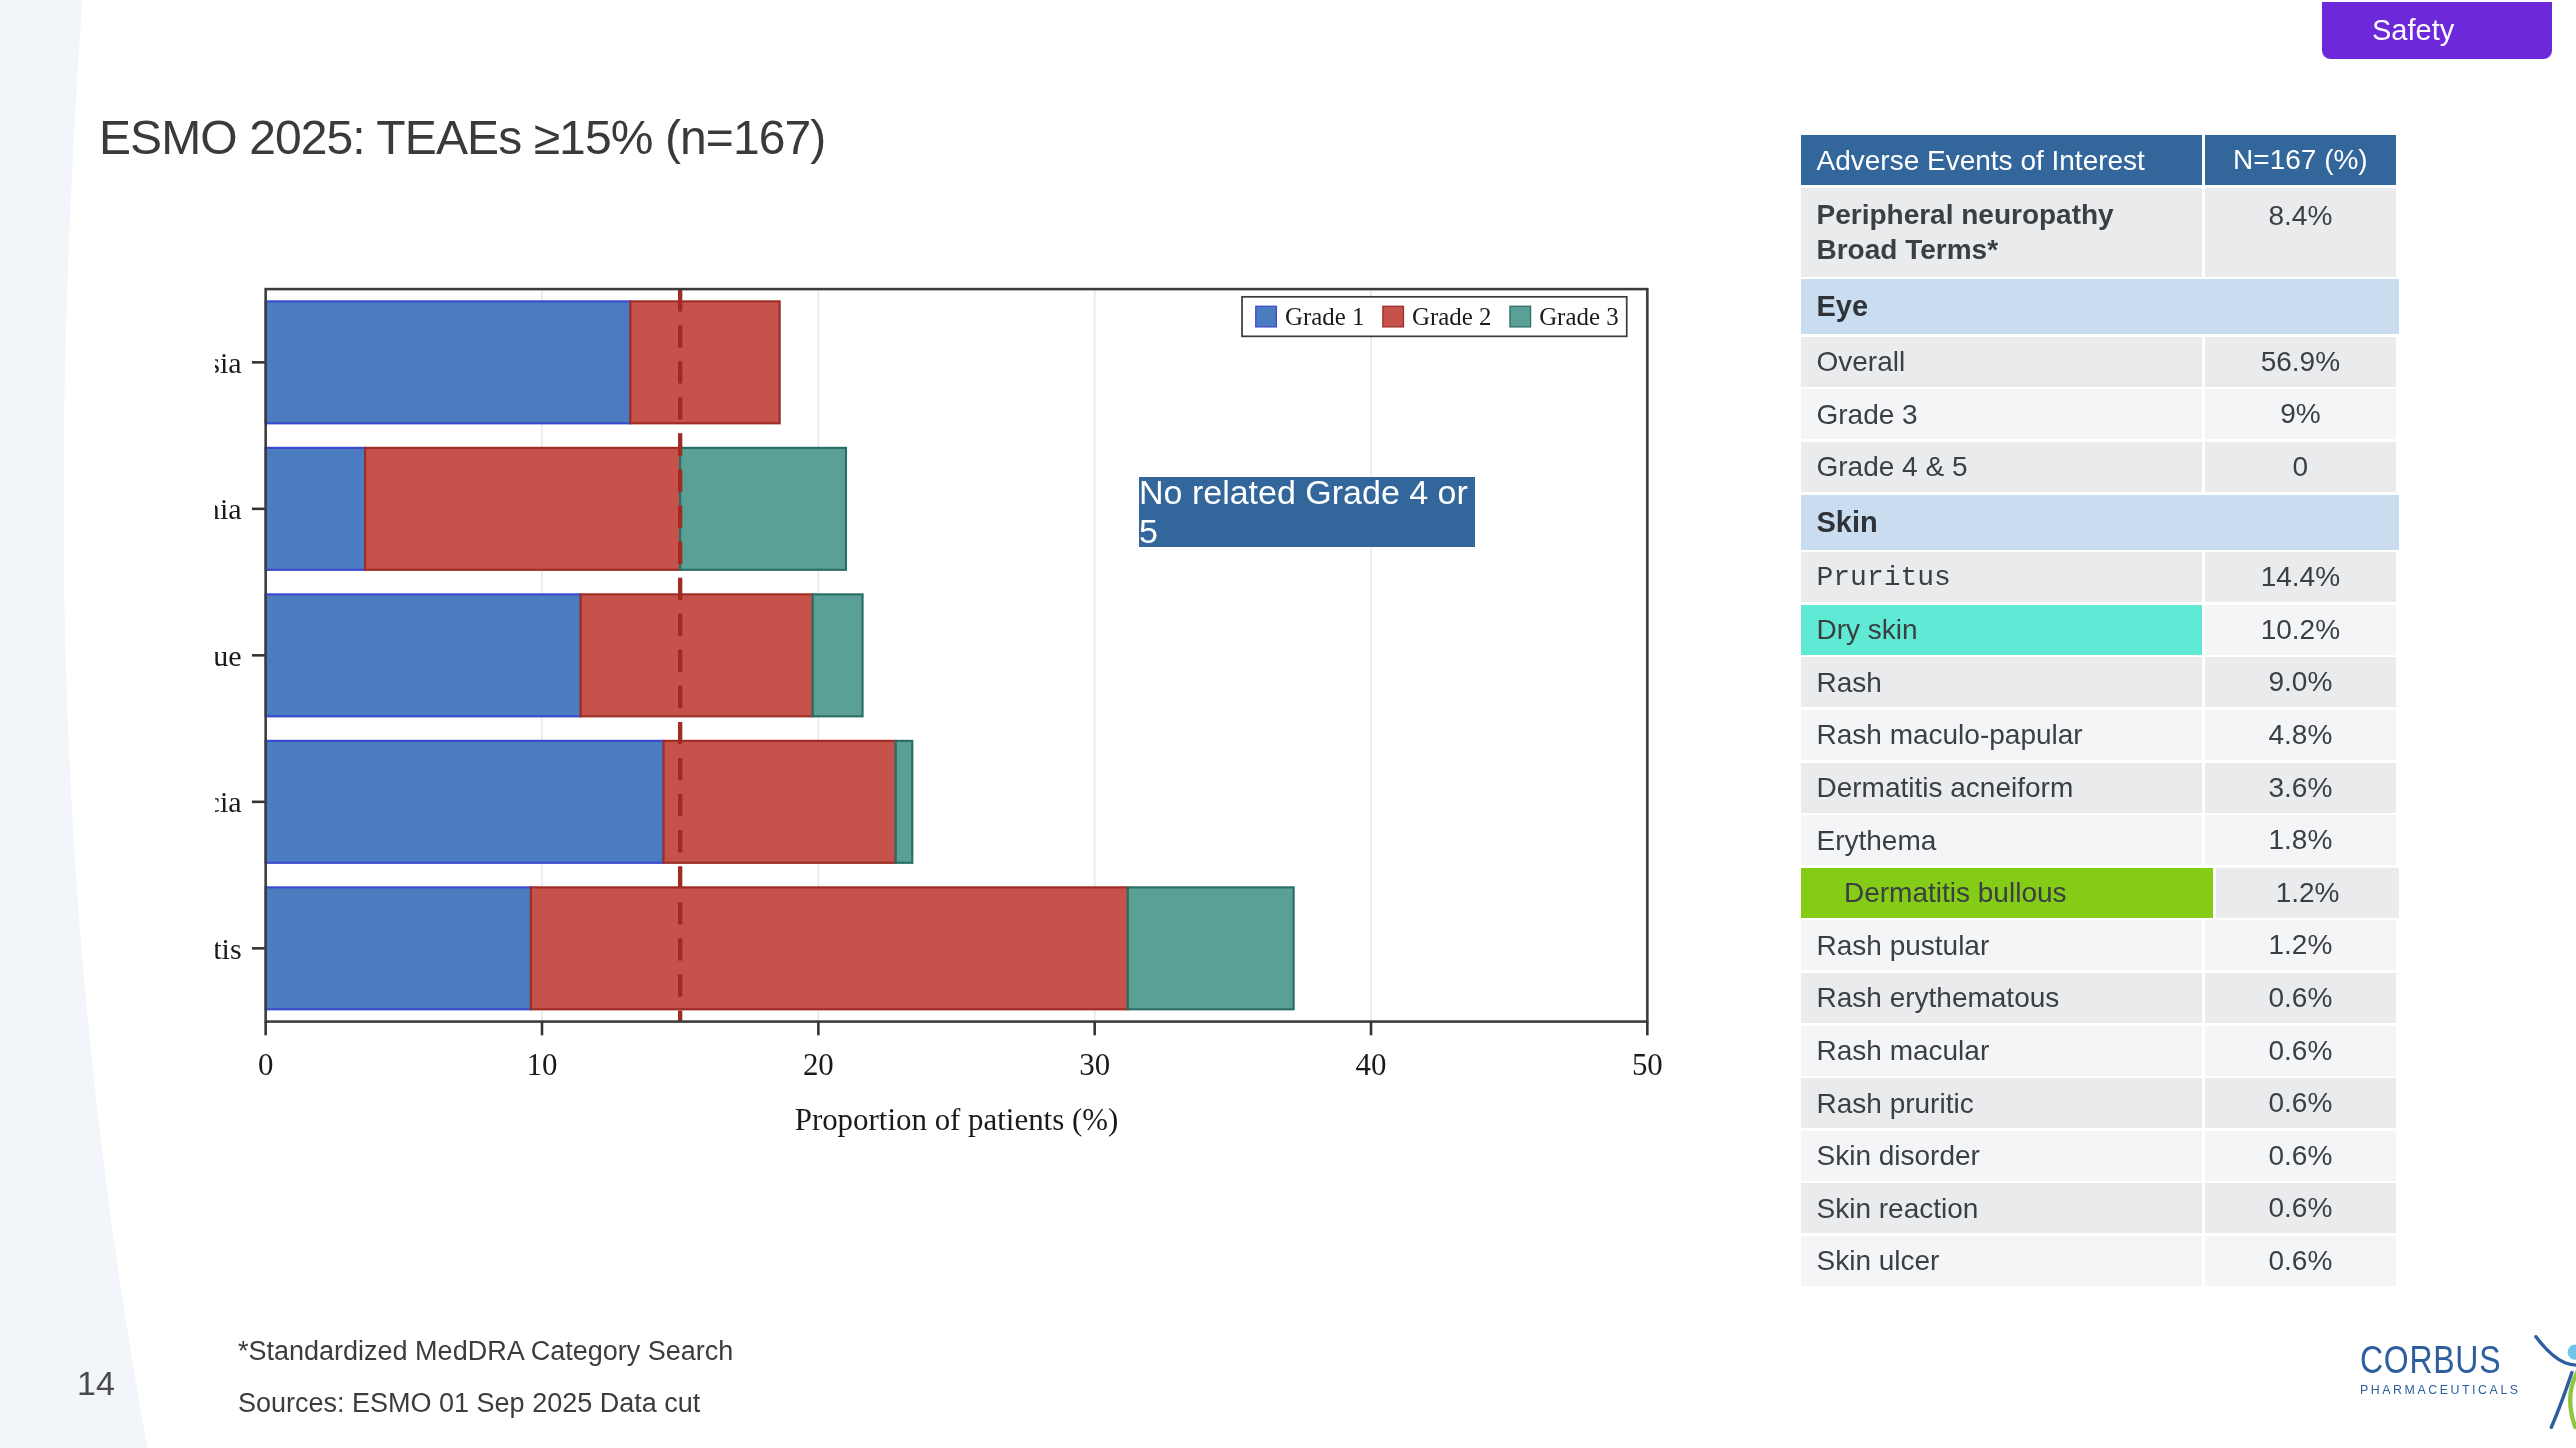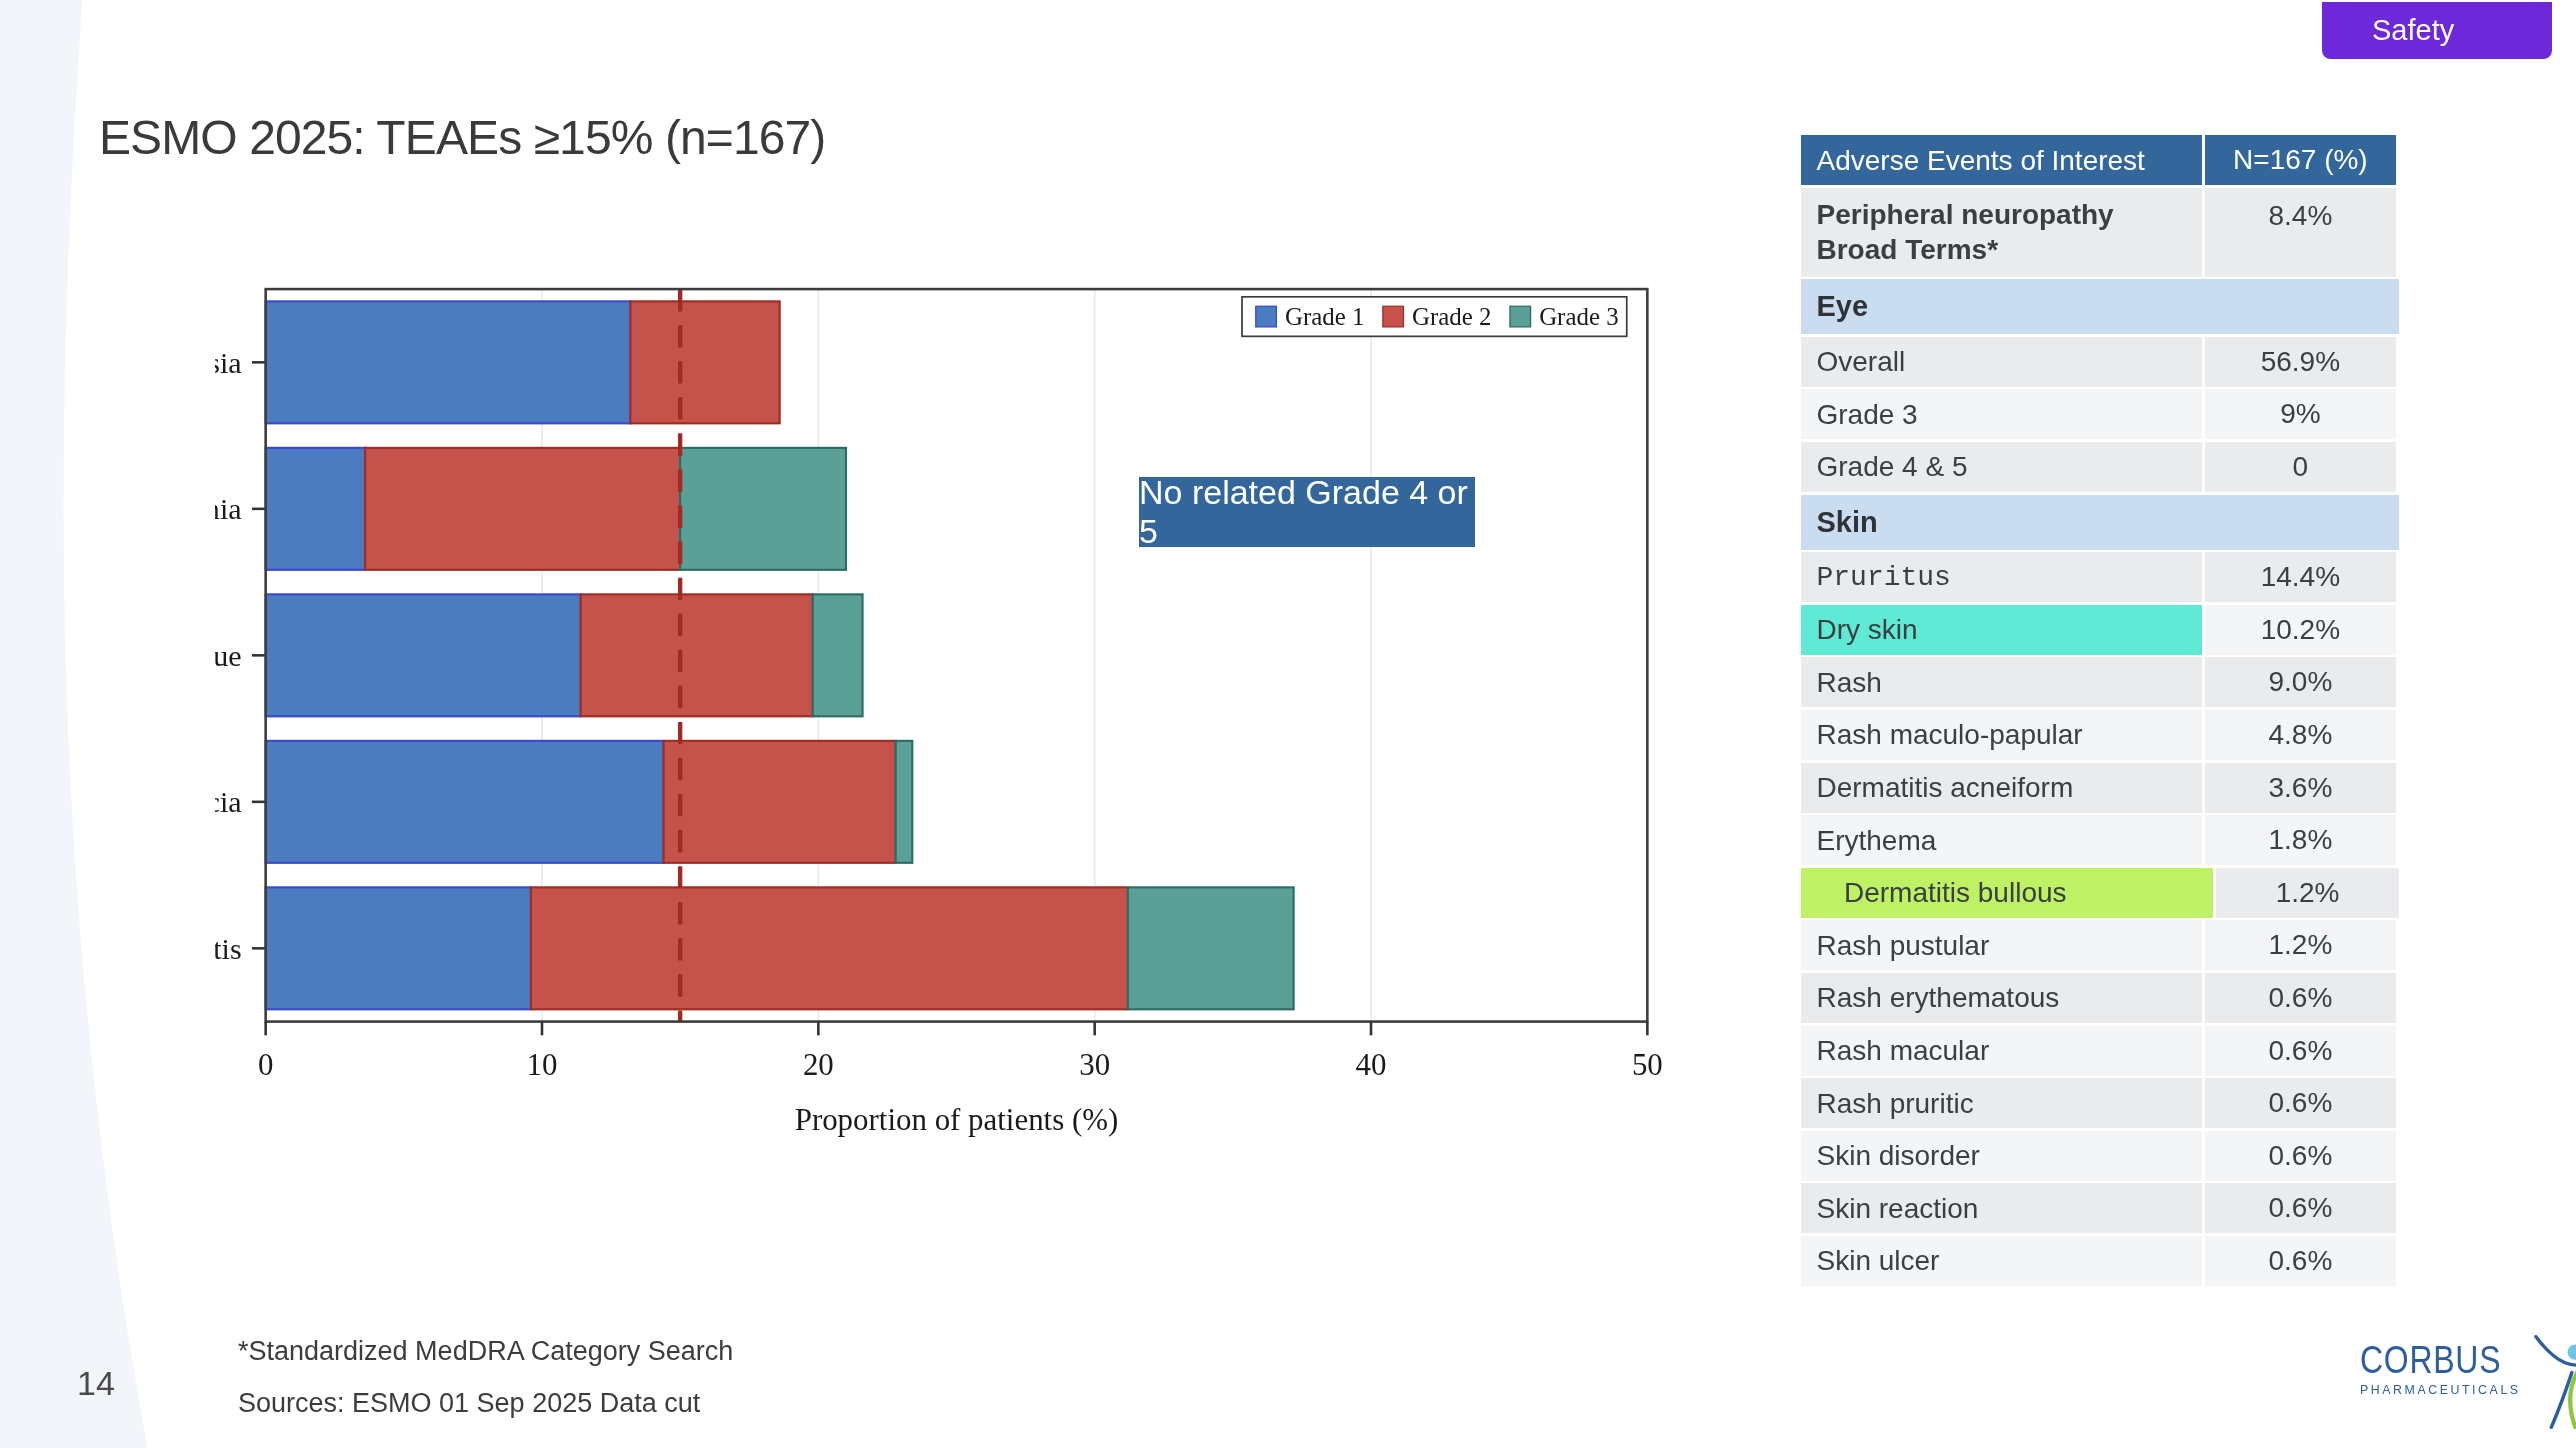--- a/index.html
+++ b/index.html
@@ -180,21 +180,21 @@
           </div>
           <div class="cell-value" style="background: rgb(233, 235, 237);">3.6%</div>
         </div>
         <div class="t-row">
           <div class="cell-label" style="background: rgb(244, 245, 246);">
             <span>Erythema</span>
           </div>
           <div class="cell-value" style="background: rgb(244, 245, 246);">1.8%</div>
         </div>
         <div class="t-row">
-          <div class="cell-label" style="background: #bef264; padding-left: 43px;">
+          <div class="cell-label" style="background: #84cc16; padding-left: 43px;">
             <span>Dermatitis bullous</span>
           </div>
           <div class="cell-value" style="background: rgb(233, 235, 237);">1.2%</div>
         </div>
         <div class="t-row">
           <div class="cell-label" style="background: rgb(244, 245, 246);">
             <span>Rash pustular</span>
           </div>
           <div class="cell-value" style="background: rgb(244, 245, 246);">1.2%</div>
         </div>

